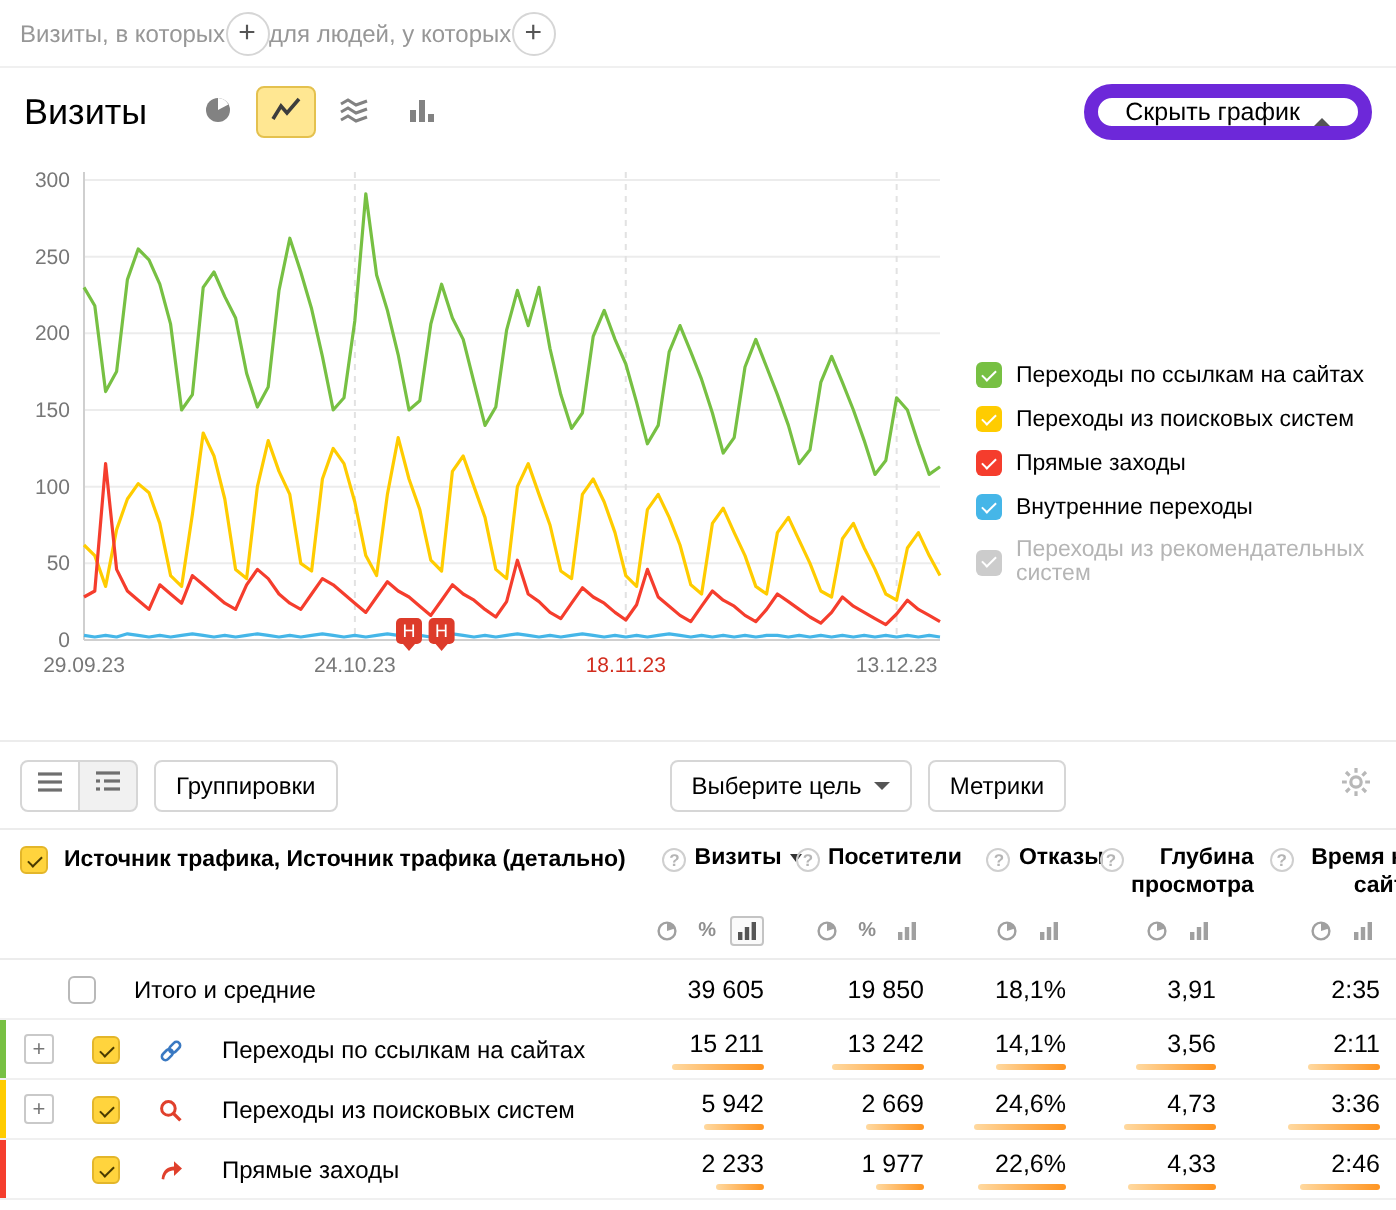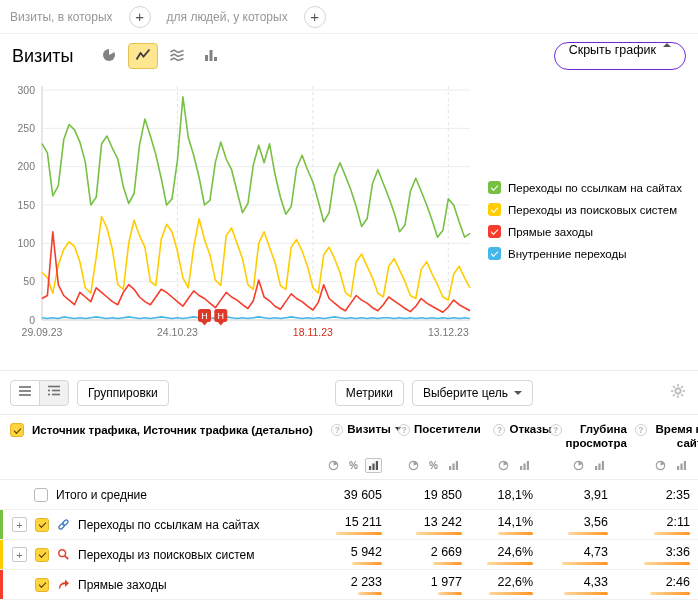--- a/index.html
+++ b/index.html
@@ -1,35 +1,35 @@
 <!DOCTYPE html>
 <html><head>
 <meta charset="utf-8">
 <style>
   * { box-sizing: border-box; }
   body { margin:0; font-family:"Liberation Sans", sans-serif; background:#fff; color:#000; }
   .app { width:698px; height:605px; overflow:hidden; background:#fff; position:relative; }
 
   
-  .filter-bar { display:flex; align-items:center; gap:16px; padding:6px 10px; height:34px; border-bottom:1px solid #f0f0f0; }
+  .filter-bar { display:flex; align-items:center; gap:0; padding:6px 10px; height:34px; border-bottom:1px solid #f0f0f0; }
   .muted { color:#979797; font-size:12px; white-space:nowrap; }
   .chip { display:flex; align-items:center; gap:5px; background:#eef1f4; border-radius:14px; padding:4px 10px; font-size:12px; cursor:pointer; }
   .chip-bold { font-weight:700; }
   .chip-sep { color:#555; }
   .chip-close { color:#9a9a9a; font-size:14px; margin-left:2px; cursor:pointer; }
   .plus-btn { width:22px; height:22px; border-radius:50%; border:1px solid #d6d6d6; background:#fff; color:#555; font-size:15px; line-height:1; display:flex; align-items:center; justify-content:center; padding:0; cursor:pointer; flex:none; }
 
   
   .chart-header { display:flex; align-items:center; gap:4px; padding:8px 12px; height:44px; }
   .page-title { font-size:18px; font-weight:400; margin:0 16px 0 0; }
   .ct-btn { width:30px; height:26px; border:1px solid transparent; background:transparent; border-radius:4px; display:flex; align-items:center; justify-content:center; padding:0; cursor:pointer; }
   .ct-btn.selected { background:#ffe792; border-color:#e4c14e; }
   .comments-btn { height:26px; border:1px solid #d6d6d6; background:#fff; border-radius:4px; display:flex; align-items:center; gap:5px; padding:0 8px; font-size:12px; margin-left:8px; cursor:pointer; }
   .spacer { flex:1; }
-  .hide-chart-btn { height:28px; border:1px solid #6d28d9; background:#fff; border-radius:15px; display:flex; align-items:flex-start; gap:7px; padding:0 14px; font-size:12.5px; cursor:pointer; }
+  .hide-chart-btn { height:28px; border:7px solid #6d28d9; background:#fff; border-radius:15px; display:flex; align-items:flex-end; gap:7px; padding:0 14px; font-size:12.5px; cursor:pointer; }
   .caret-down { width:0; height:0; border-left:4px solid transparent; border-right:4px solid transparent; border-top:4px solid #555; }
   .caret-up { width:0; height:0; border-left:4px solid transparent; border-right:4px solid transparent; border-bottom:4px solid #555; }
 
   
   .chart-area { position:relative; height:292px; }
   .legend { position:absolute; left:488px; top:103px; display:flex; flex-direction:column; gap:9px; }
   .legend-item { display:flex; align-items:center; gap:7px; font-size:11.5px; cursor:pointer; }
   .legend-check { width:13px; height:13px; border-radius:3px; position:relative; flex:none; background:#ccc; }
   .legend-check::after { content:""; position:absolute; left:3px; top:3.5px; width:6px; height:3px; border-left:1.8px solid #fff; border-bottom:1.8px solid #fff; transform:rotate(-45deg); }
   .legend-item.disabled { color:#b5b5b5; }
@@ -58,21 +58,21 @@
   .sort-caret { width:0; height:0; border-left:3.5px solid transparent; border-right:3.5px solid transparent; border-top:4px solid #333; margin-top:4px; flex:none; }
 
   .subhead { display:flex; align-items:center; height:28px; border-bottom:1px solid #ececec; }
   .icon-group { display:flex; align-items:center; gap:4px; justify-content:flex-end; width:100%; }
   .mini-btn { background:none; border:1px solid transparent; padding:1px 2px; display:flex; align-items:center; cursor:pointer; }
   .mini-btn.boxed { border:1px solid #c4c4c4; border-radius:2px; background:#fafafa; }
   .pct { font-size:10px; color:#8f8f8f; font-weight:700; }
 
   .trow { display:flex; align-items:center; height:30px; border-bottom:1px solid #f0f0f0; position:relative; }
   .row-strip { position:absolute; left:0; top:0; width:3px; height:100%; }
-  .tlabel { flex:1; display:flex; align-items:center; gap:8px; padding-left:12px; font-size:12px; min-width:0; }
+  .tlabel { flex:1; display:flex; align-items:flex-end; gap:19px; padding-left:12px; font-size:12px; min-width:0; }
   .totals .tlabel { padding-left:34px; }
   .checkbox { width:14px; height:14px; border-radius:3px; flex:none; position:relative; cursor:pointer; }
   .checkbox.unchecked { border:1px solid #b9b9b9; background:#fff; }
   .checkbox.checked { background:#ffd43d; border:1px solid #e3b62a; }
   .checkbox.checked::after { content:""; position:absolute; left:3px; top:3.5px; width:6px; height:3px; border-left:1.8px solid #4a3b00; border-bottom:1.8px solid #4a3b00; transform:rotate(-45deg); }
   .expander { width:15px; height:15px; border:1px solid #c9c9c9; border-radius:2px; background:#fff; color:#777; font-size:11px; line-height:12px; text-align:center; padding:0; flex:none; cursor:pointer; }
   .expander.hidden-exp { visibility:hidden; }
   .row-icon { display:flex; flex:none; }
   .row-label { white-space:nowrap; overflow:hidden; text-overflow:ellipsis; }
   .vcol { display:flex; flex-direction:column; align-items:flex-end; justify-content:center; font-size:12.5px; font-weight:400; }
@@ -177,20 +177,24 @@
         <span>Переходы из поисковых систем</span>
       </div>
       <div class="legend-item">
         <span class="legend-check" style="background: rgb(245, 61, 45);"></span>
         <span>Прямые заходы</span>
       </div>
       <div class="legend-item">
         <span class="legend-check" style="background: rgb(69, 182, 232);"></span>
         <span>Внутренние переходы</span>
       </div>
+      <div class="legend-item disabled">
+        <span class="legend-check" style="background: rgb(204, 204, 204);"></span>
+        <span>Переходы из рекомендательных систем</span>
+      </div>
     </div>
   </div>
 
   <div class="table-toolbar">
     <div class="seg-group">
       <button class="seg-btn">
         <span><svg width="16" height="16" viewBox="0 0 16 16">
               <g stroke="#6f6f6f" stroke-width="1.6">
                 <line x1="2" y1="4" x2="14" y2="4"></line>
                 <line x1="2" y1="8" x2="14" y2="8"></line>
@@ -210,25 +214,25 @@
                 <rect x="2" y="10.7" width="2" height="1.6"></rect>
               </g>
             </svg></span>
       </button>
     </div>
     <button class="tb-btn">
       <span>Группировки</span>
     </button>
     <div class="metrics-group">
       <button class="tb-btn">
-        <span>Метрики</span>
+        <span>Выберите цель</span>
+        <span class="caret-down"></span>
       </button>
       <button class="tb-btn">
-        <span>Выберите цель</span>
-        <span class="caret-down"></span>
+        <span>Метрики</span>
       </button>
     </div>
     <button class="gear-btn">
       <span><svg width="16" height="16" viewBox="0 0 16 16">
             <g stroke="#b8b8b8" stroke-width="1.6" fill="none">
               <circle cx="8" cy="8" r="2.6"></circle>
               <path d="M8 1 V3.4 M8 12.6 V15 M1 8 H3.4 M12.6 8 H15 M3 3 L4.8 4.8 M11.2 11.2 L13 13 M13 3 L11.2 4.8 M4.8 11.2 L3 13"></path>
             </g>
           </svg></span>
     </button>

